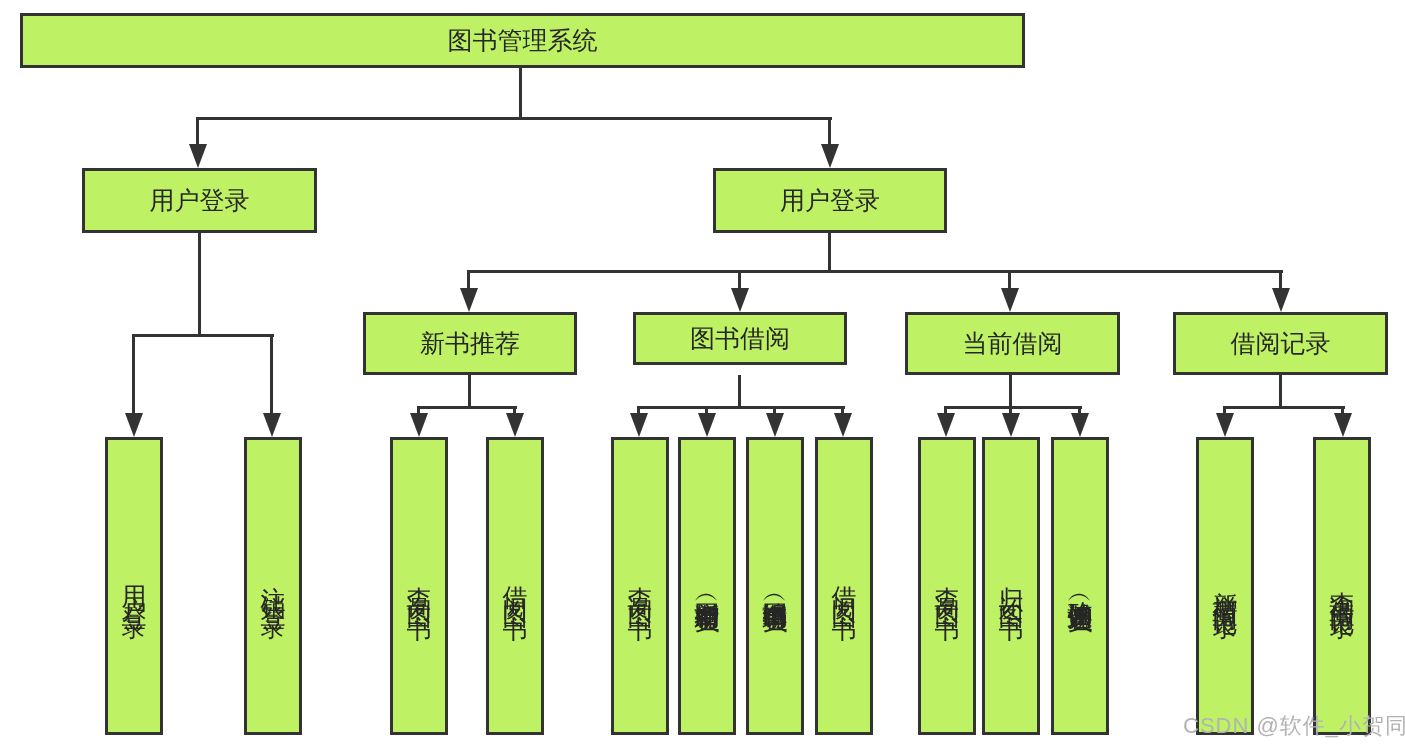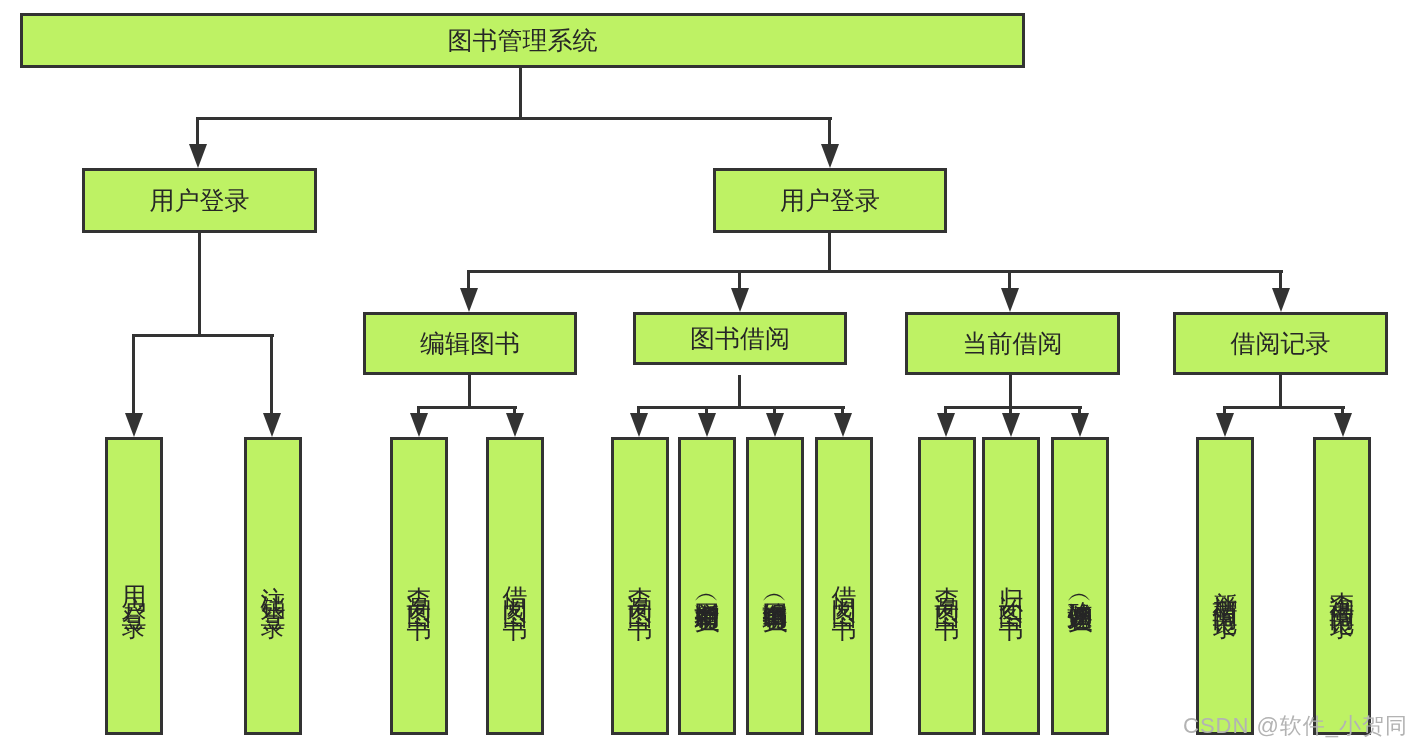--- a/index.html
+++ b/index.html
@@ -109,21 +109,21 @@
   </div>
 
   <div class="box" style="left:82px;top:168px;width:235px;height:65px">
     <span class="label">用户登录</span>
   </div>
   <div class="box" style="left:713px;top:168px;width:234px;height:65px">
     <span class="label">用户登录</span>
   </div>
 
   <div class="box" style="left:363px;top:312px;width:214px;height:63px">
-    <span class="label">编辑图书</span>
+    <span class="label">新书推荐</span>
   </div>
   <div class="box" style="left:633px;top:312px;width:214px;height:53px">
     <span class="label">图书借阅</span>
   </div>
   <div class="box" style="left:905px;top:312px;width:215px;height:63px">
     <span class="label">当前借阅</span>
   </div>
   <div class="box" style="left:1173px;top:312px;width:215px;height:63px">
     <span class="label">借阅记录</span>
   </div>

